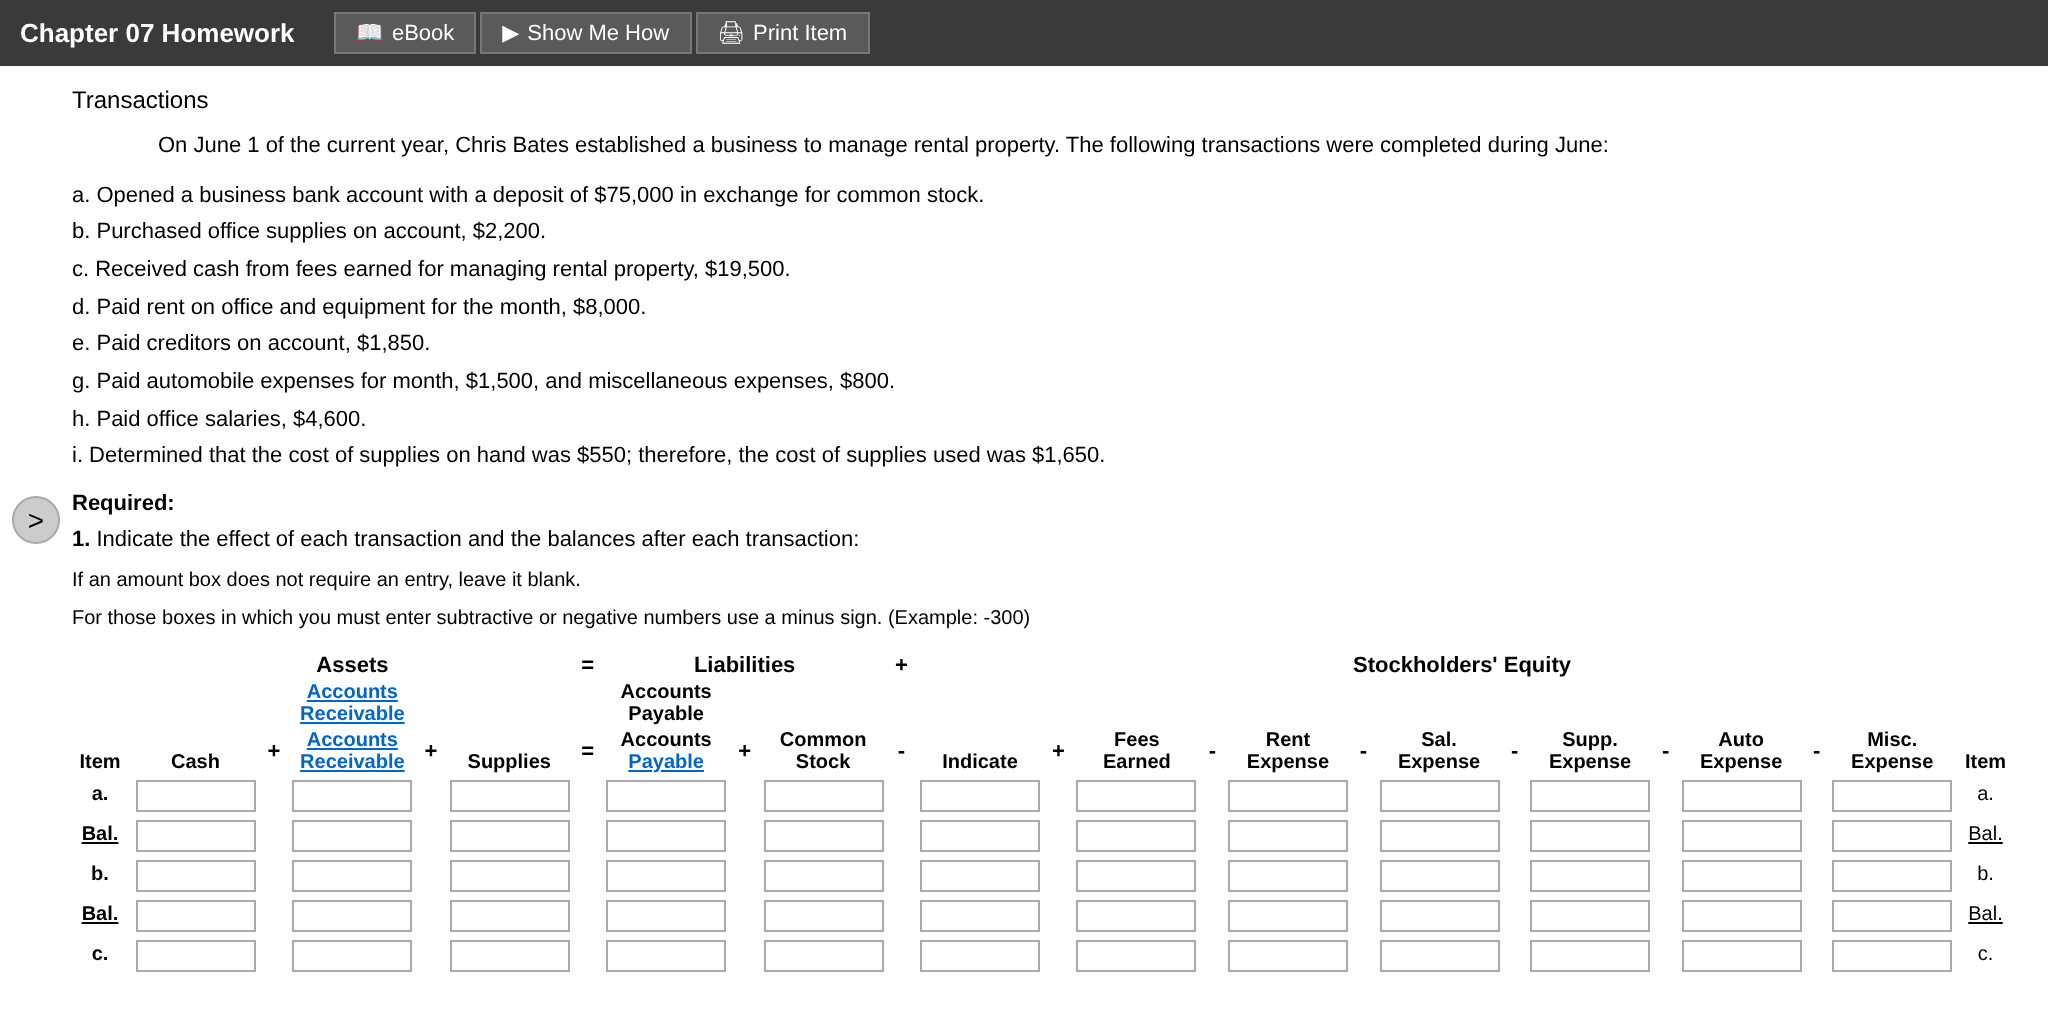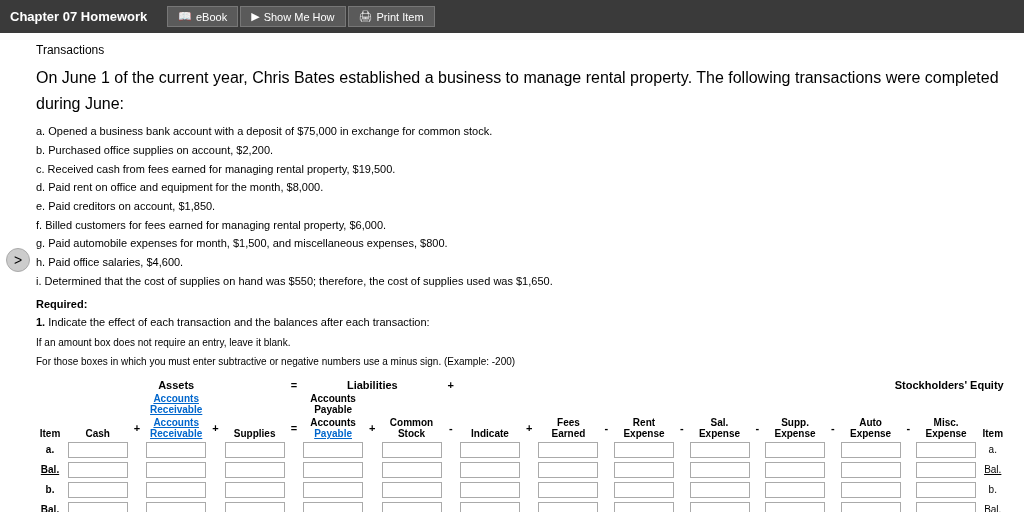--- a/index.html
+++ b/index.html
@@ -60,24 +60,25 @@
       position: relative;
     }
 
     .section-title {
       font-size: 12px;
       margin-bottom: 8px;
       color: #000;
     }
 
     .intro-text {
-      font-size: 16px;
+      font-size: 11px;
       line-height: 1.6;
       margin-bottom: 6px;
       color: #000;
+      margin-left: 43px;
     }
 
     .transactions-list {
       font-size: 11px;
       line-height: 1.7;
       margin-bottom: 8px;
     }
 
     .required-label {
       font-size: 11px;
@@ -162,21 +163,21 @@
     .top-label-row th {
       font-size: 11px;
       font-weight: bold;
       text-align: center;
       padding: 2px 0;
       border-bottom: none;
     }
 
     .top-label-row .assets-top { color: #000; }
     .top-label-row .liab-top { color: #000; }
-    .top-label-row .equity-top { color: #000; text-align: right; }
+    .top-label-row .equity-top { color: #000; text-align: center; }
 
     
     .sub-col {
       font-size: 10px;
       font-weight: bold;
       text-align: center;
     }
 
     
     .accounts-recv { color: #0066cc; text-decoration: underline; }
@@ -217,33 +218,32 @@
   <div class="intro-text">
     <span>On June 1 of the current year, Chris Bates established a business to manage rental property. The following transactions were completed during June:</span>
   </div>
 
   <div class="transactions-list">
     <div>a. Opened a <span class="link">business</span> bank account with a deposit of $75,000 in exchange for common stock.</div>
     <div>b. Purchased office supplies on account, $2,200.</div>
     <div>c. Received cash from <span class="link">fees earned</span> for managing rental property, $19,500.</div>
     <div>d. Paid rent on office and equipment for the month, $8,000.</div>
     <div>e. Paid creditors on account, $1,850.</div>
-    <div>f. Billed customers for fees earned for managing rental property, $6,000.</div>
     <div>g. Paid automobile <span class="link">expenses</span> for month, $1,500, and miscellaneous expenses, $800.</div>
     <div>h. Paid office salaries, $4,600.</div>
     <div>i. Determined that the cost of supplies on hand was $550; therefore, the cost of supplies used was $1,650.</div>
   </div>
 
   <div class="required-label">Required:</div>
 
   <div class="question-text">
     <strong>1.</strong> Indicate the effect of each transaction and the balances after each transaction:
   </div>
   <div class="question-text small-note">If an amount box does not require an entry, leave it blank.</div>
-  <div class="question-text small-note">For those boxes in which you must enter subtractive or negative numbers use a minus sign. (Example: -200)</div>
+  <div class="question-text small-note">For those boxes in which you must enter subtractive or negative numbers use a minus sign. (Example: -300)</div>
 
   <div class="table-section">
     <table class="main-table">
       <thead>
 
         <tr class="top-label-row">
           <th colspan="1"></th>
           <th colspan="5" class="assets-top">Assets</th>
           <th colspan="1" style="font-weight:bold;">=</th>
           <th colspan="3" class="liab-top">Liabilities</th>

